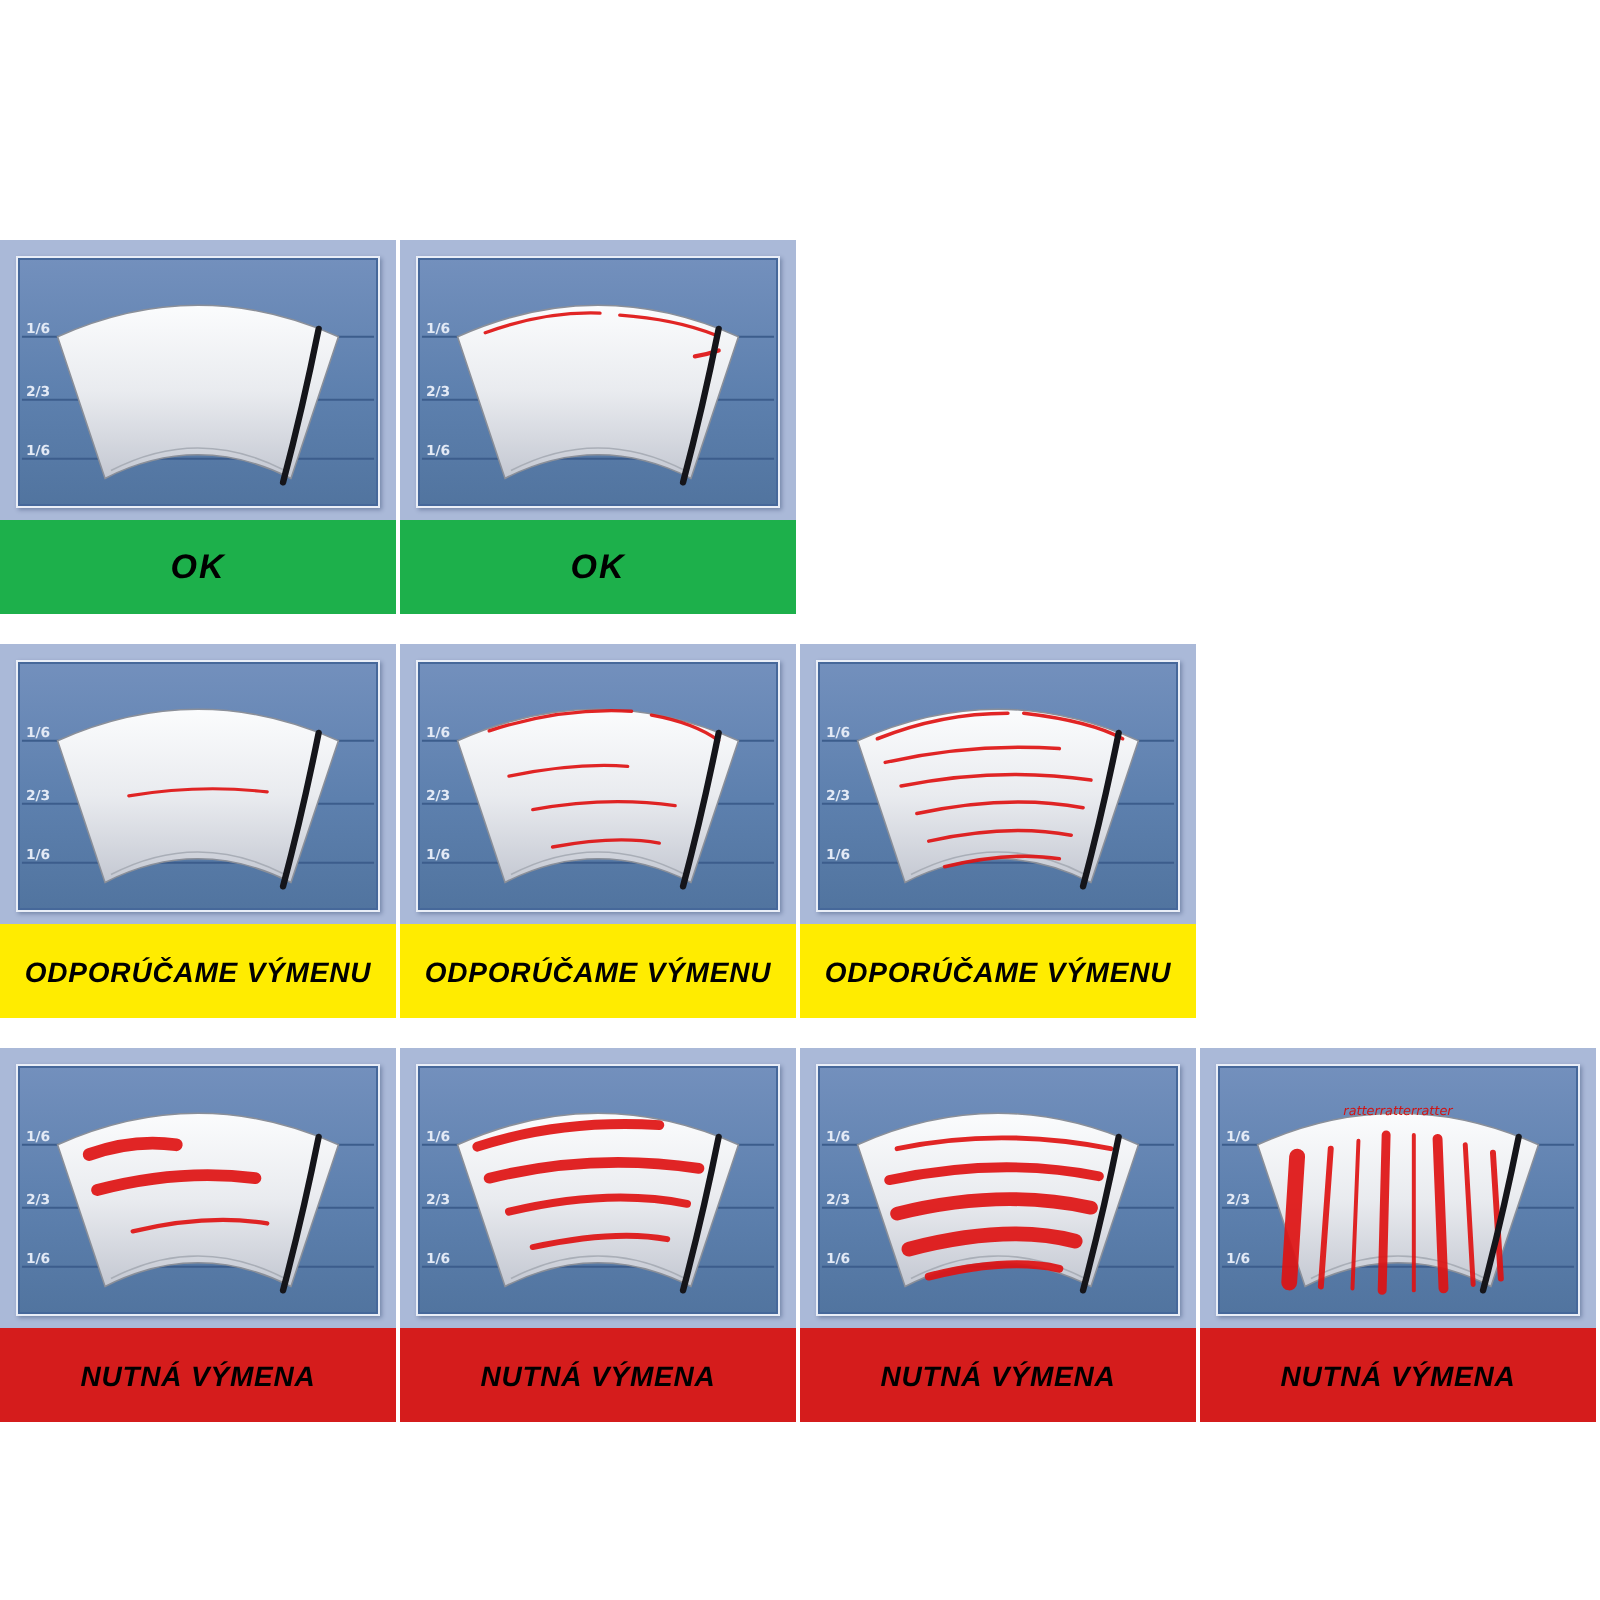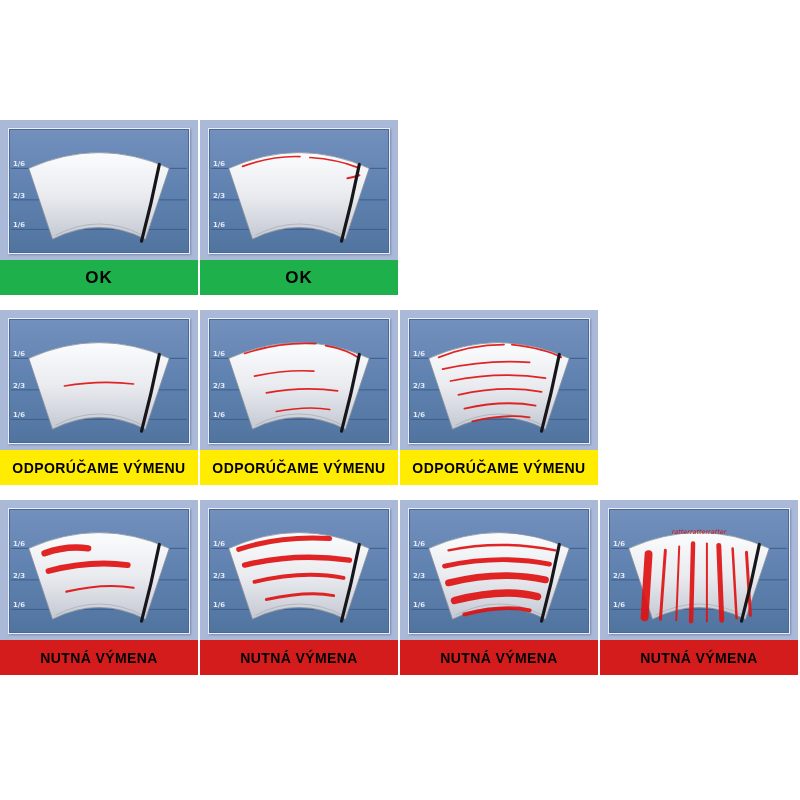--- a/index.html
+++ b/index.html
@@ -17,23 +17,24 @@
   }
   .panel{
     margin:8px 8px 6px 8px;width:182px;height:126px;position:relative;
     box-sizing:border-box;
     background:linear-gradient(180deg,#7390bd 0%,#5d80ae 55%,#51749f 100%);
     border:1px solid #e9eef7;
     box-shadow:inset 0 0 0 1px #46689a, 1px 1px 2px rgba(30,50,90,.35);
   }
   .panel svg{position:absolute;left:0;top:0;width:100%;height:100%;display:block;}
   .status{
-    height:35px;display:flex;align-items:center;justify-content:center;
+    height:47px;display:flex;align-items:center;justify-content:center;
     font-weight:bold;color:#000;letter-spacing:.4px;
     font-size:14px;
+    font-style:italic;
   }
   .status.big{font-size:17px;letter-spacing:1px;}
 </style>
 </head>
 <body>
 
 <svg width="0" height="0" style="position:absolute" aria-hidden="true">
   <defs>
     <linearGradient id="fanGrad" x1="0" y1="0" x2="0" y2="1">
       <stop offset="0" stop-color="#fbfcfd"></stop>

